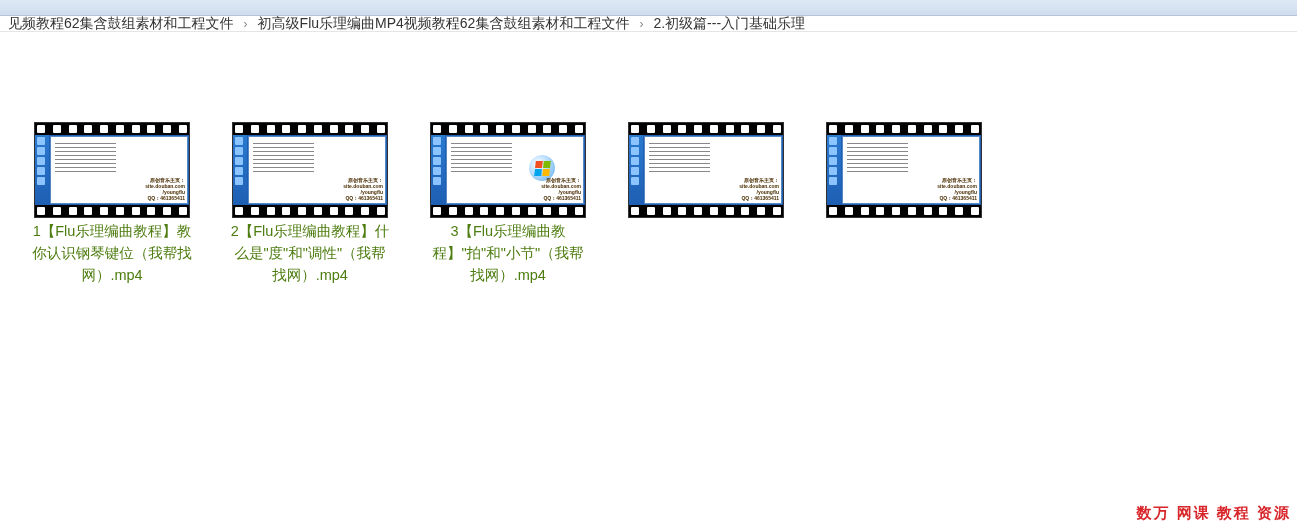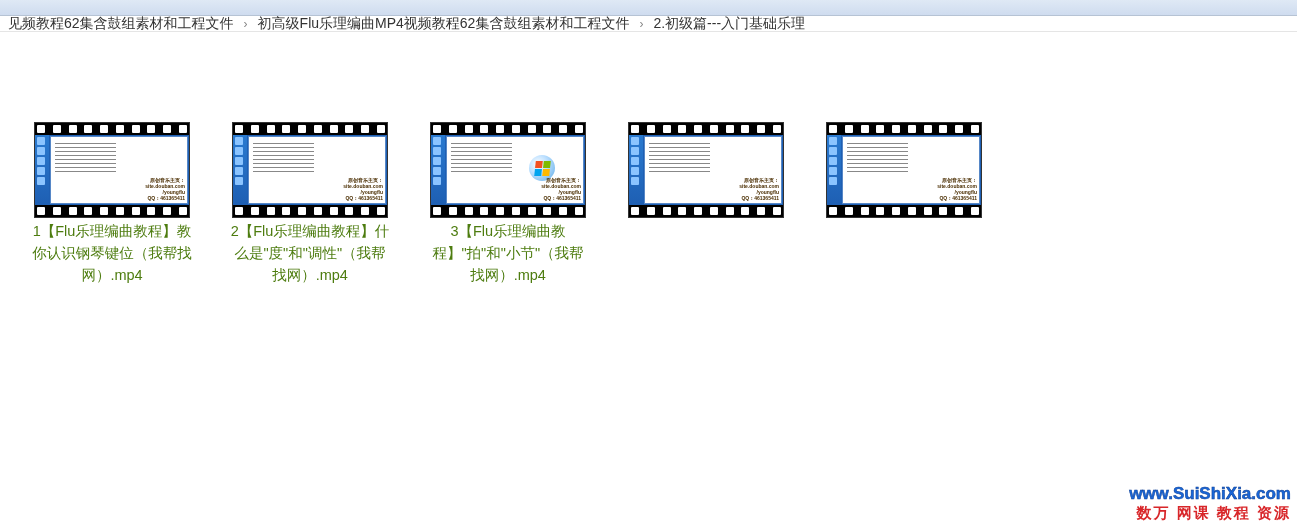--- a/index.html
+++ b/index.html
@@ -452,15 +452,14 @@
           <div class="sprocket"></div>
           <div class="sprocket"></div>
           <div class="sprocket"></div>
           <div class="sprocket"></div>
         </div>
       </div>
     </div>
   </div>
 
 <div class="site-watermark">
-  <div class="wm-line2">www.SuiShiXia.com</div>
   <div class="wm-line3">数万 网课 教程 资源</div>
 </div>
 
 </body></html>

